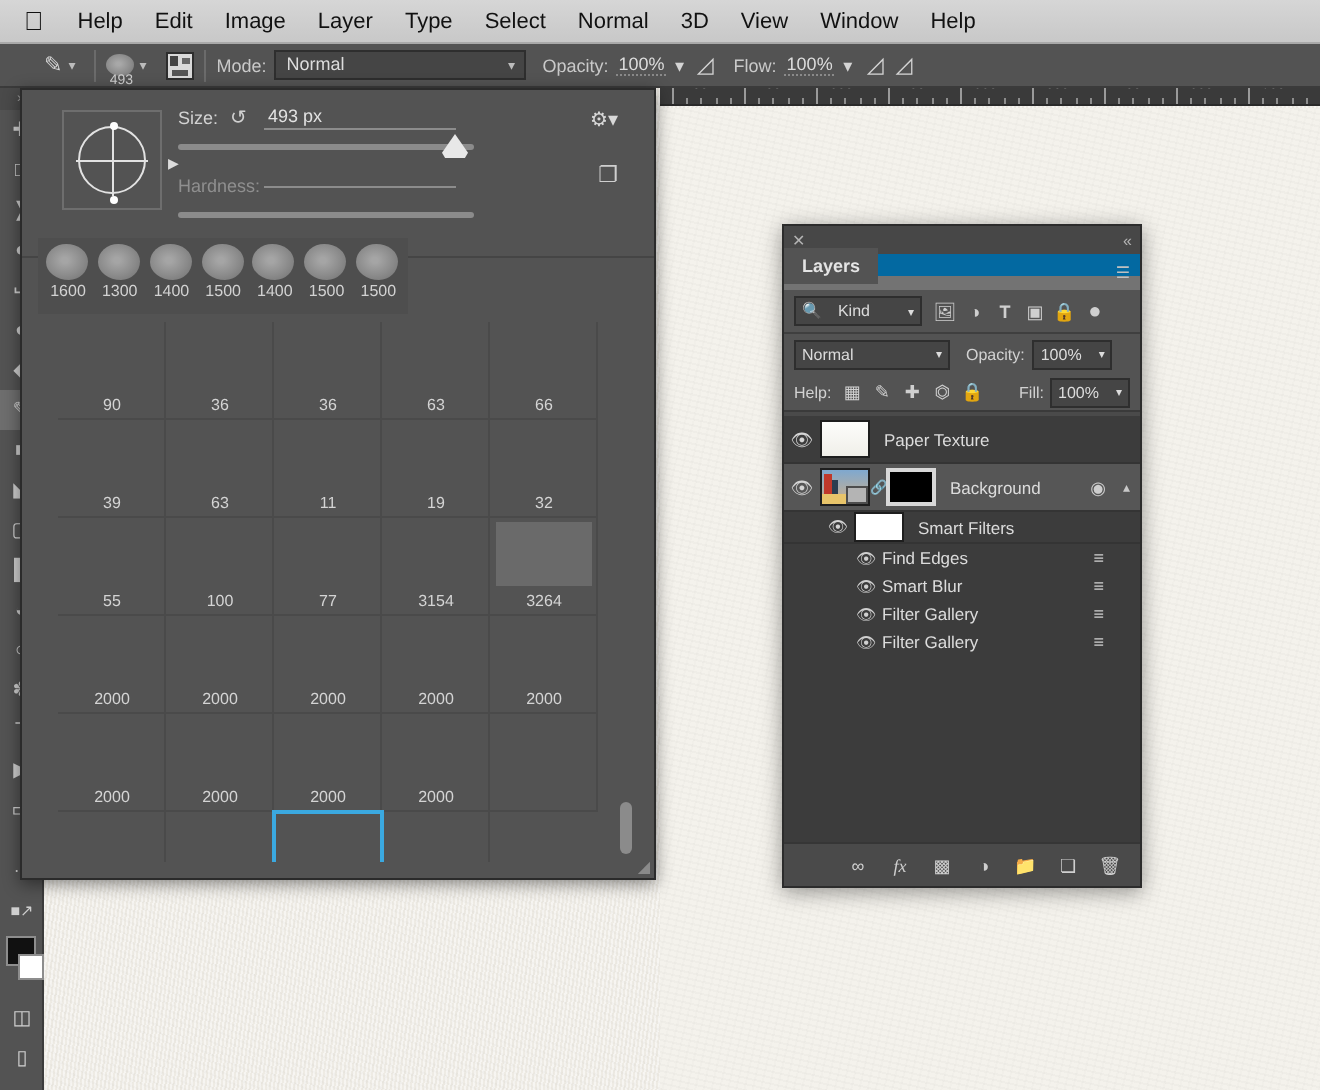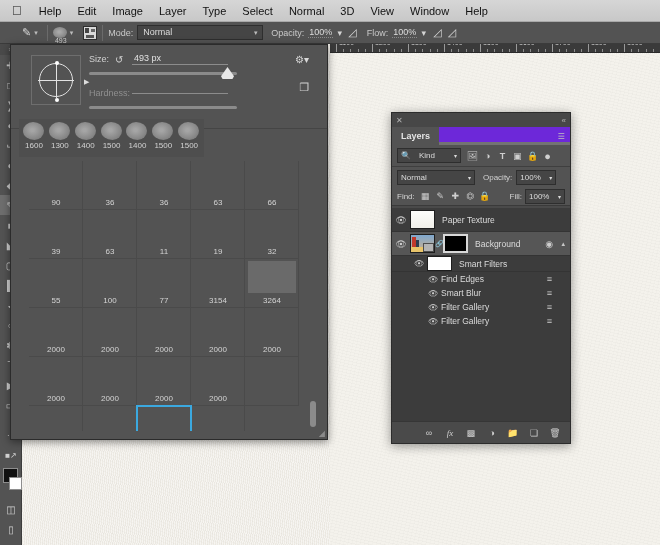--- a/index.html
+++ b/index.html
@@ -194,22 +194,22 @@
   #bp-resize{ position:absolute; right:2px; bottom:1px; color:#8a8a8a; font-size:8px;}
 
   
   #layerspanel{
     position:absolute; left:391px; top:112px; width:180px; height:332px;
     background:#4a4a4a; border:1px solid #2c2c2c;
     box-shadow:0 2px 10px rgba(0,0,0,.4); z-index:36; color:#d2d2d2;
   }
   #lp-titlebar{ height:14px; background:#474747; display:flex; align-items:center;
     justify-content:space-between; padding:0 4px; color:#b4b4b4; font-size:8px;}
-  #lp-tabs{ height:18px; background:#6d28d9; display:flex; align-items:flex-start;
-     border-bottom:3px solid #737373; position:relative;}
+  #lp-tabs{ height:18px; background:#0369a1; display:flex; align-items:center;
+     border-bottom:7px solid #737373; position:relative;}
   #lp-tab{ background:#535353; height:18px; padding:0 9px; display:flex; align-items:center;
      font-size:9px; color:#e4e4e4; font-weight:bold;}
   #lp-menu{ position:absolute; right:5px; top:5px; color:#c0c0c0; font-size:8px;}
 
   #lp-filter{ height:22px; display:flex; align-items:center; padding:0 5px; gap:0px;
      background:#535353; border-bottom:1px solid #3f3f3f;}
   #lp-kind{ display:flex; align-items:center; background:#454545; border:1px solid #2e2e2e;
      height:15px; width:64px; font-size:8px; color:#dcdcdc; padding:0 3px; justify-content:space-between;}
   .fic{ width:15px; height:15px; display:flex; align-items:center; justify-content:center;
      color:#cfcfcf; font-size:9px;}
@@ -632,21 +632,21 @@
       <span style="font-size:6px;">▾</span>
     </div>
     <span style="margin-left:4px;">Opacity:</span>
     <div id="lp-opsel">
       <span>100%</span>
       <span style="font-size:6px;">▾</span>
     </div>
   </div>
 
   <div id="lp-lock">
-    <span>Find:</span>
+    <span>Help:</span>
     <span style="width:3px;"></span>
     <span class="lic">▦</span>
     <span class="lic">✎</span>
     <span class="lic">✚</span>
     <span class="lic">⏣</span>
     <span class="lic">🔒</span>
     <span style="flex:1;"></span>
     <span>Fill:</span>
     <span style="width:3px;"></span>
     <div id="lp-fillsel">

